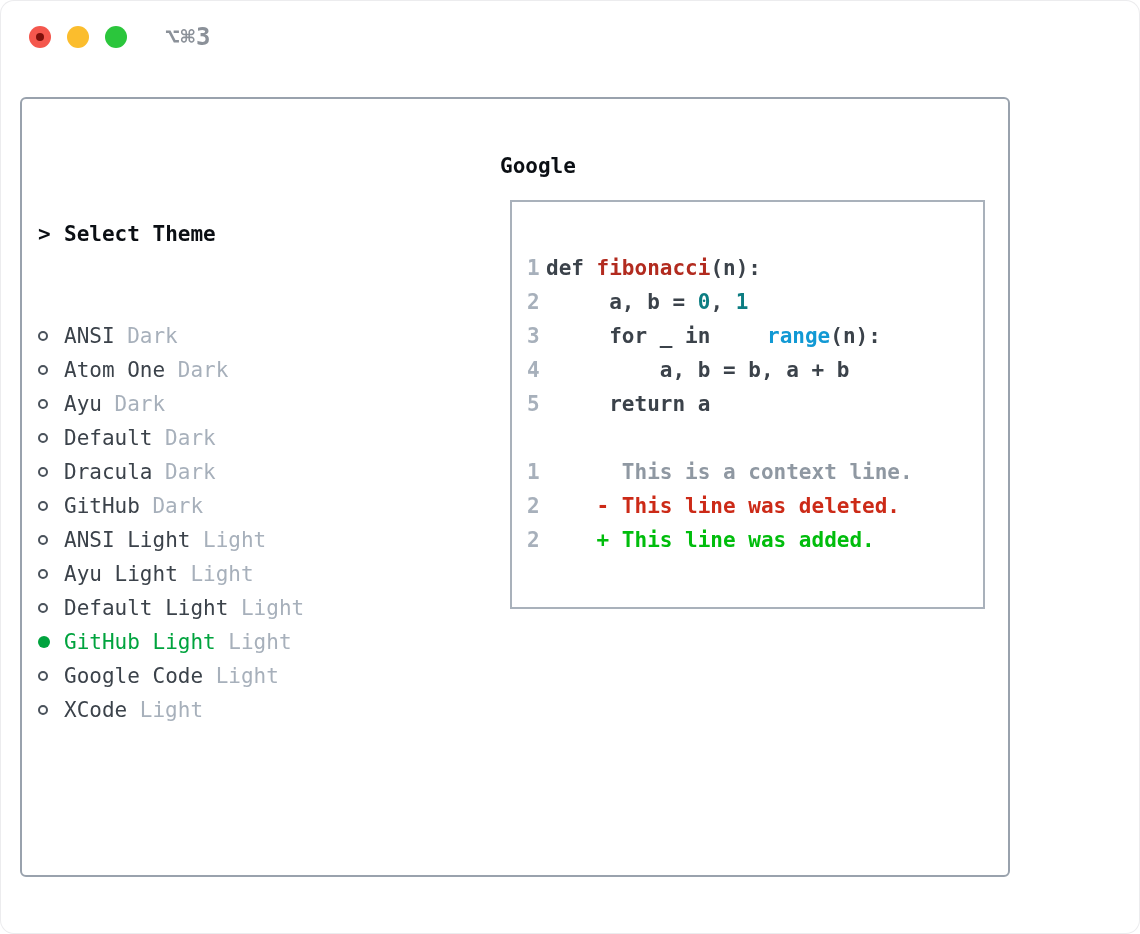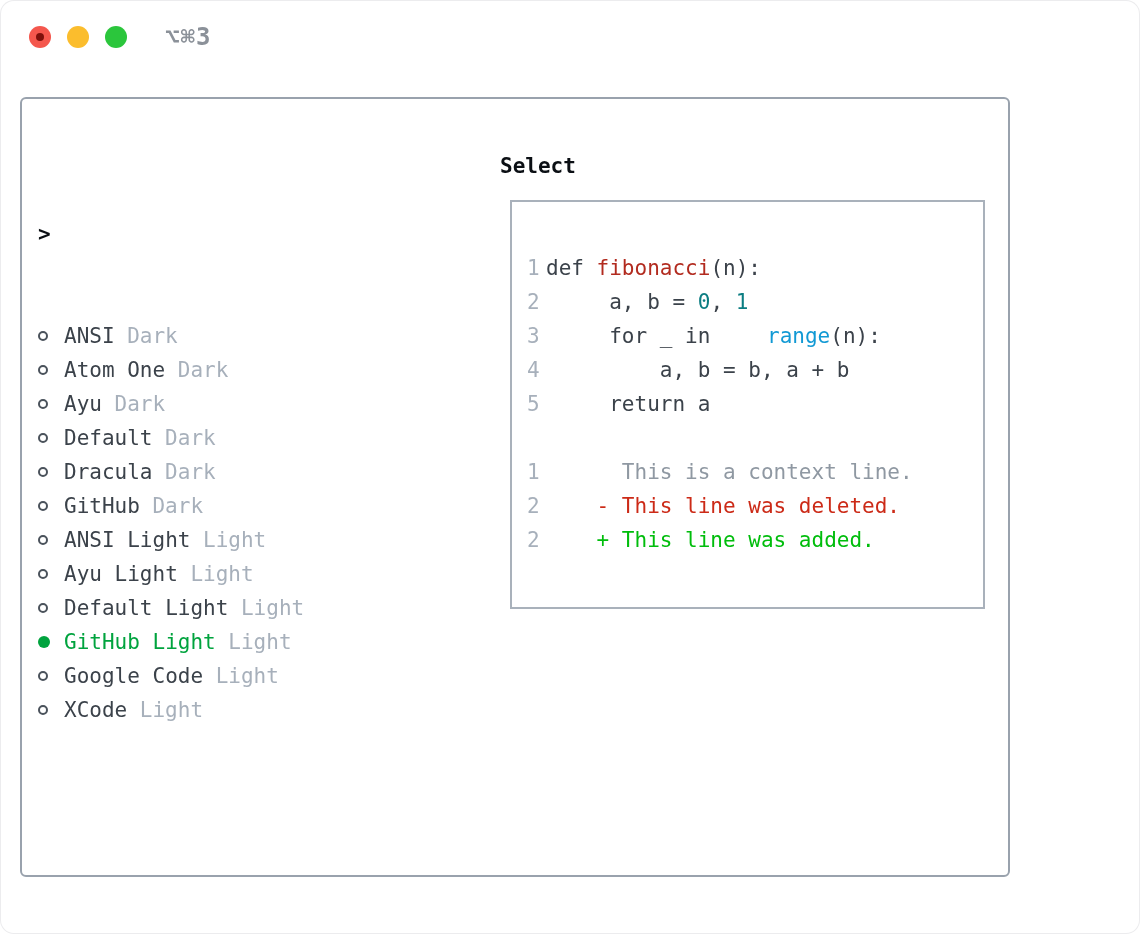--- a/index.html
+++ b/index.html
@@ -121,20 +121,21 @@
   }
   .preview-box {
     position: absolute;
     left: 510px;
     top: 200px;
     width: 475px;
     height: 409px;
     border: 2px solid var(--preview-border);
     box-sizing: border-box;
     background: #ffffff;
+    font-weight: bold;
   }
   .code {
     position: absolute;
     left: 15px;
     top: 49px;
     font-size: 21px;
     line-height: 34px;
     white-space: pre;
   }
   .code-line { height: 34px; }
@@ -161,28 +162,29 @@
     <span class="light yellow"></span>
     <span class="light green"></span>
     <span class="win-title">⌥⌘3</span>
   </div>
 
   <div class="panel"></div>
 
   <div class="left-col">
     <div class="row">
       <span class="marker"><span class="prompt">&gt;</span></span>
+      <span class="hdr">Select Theme</span>
     </div>
     <div id="theme-rows"><div class="row"><span class="marker"><span class="dot"></span></span><span class="name">ANSI</span><span class="tag">Dark</span></div><div class="row"><span class="marker"><span class="dot"></span></span><span class="name">Atom One</span><span class="tag">Dark</span></div><div class="row"><span class="marker"><span class="dot"></span></span><span class="name">Ayu</span><span class="tag">Dark</span></div><div class="row"><span class="marker"><span class="dot"></span></span><span class="name">Default</span><span class="tag">Dark</span></div><div class="row"><span class="marker"><span class="dot"></span></span><span class="name">Dracula</span><span class="tag">Dark</span></div><div class="row"><span class="marker"><span class="dot"></span></span><span class="name">GitHub</span><span class="tag">Dark</span></div><div class="row"><span class="marker"><span class="dot"></span></span><span class="name">ANSI Light</span><span class="tag">Light</span></div><div class="row"><span class="marker"><span class="dot"></span></span><span class="name">Ayu Light</span><span class="tag">Light</span></div><div class="row"><span class="marker"><span class="dot"></span></span><span class="name">Default Light</span><span class="tag">Light</span></div><div class="row"><span class="marker"><span class="dot on"></span></span><span class="name selected">GitHub Light</span><span class="tag">Light</span></div><div class="row"><span class="marker"><span class="dot"></span></span><span class="name">Google Code</span><span class="tag">Light</span></div><div class="row"><span class="marker"><span class="dot"></span></span><span class="name">XCode</span><span class="tag">Light</span></div></div>
     <div class="spacer"></div>
     
     
     
     
   </div>
 
-  <div class="preview-label">Select</div>
+  <div class="preview-label">Google</div>
 
   <div class="preview-box">
     <div class="code" id="code-lines"><div class="code-line"><span class="lnum">1</span><span class="c-fg">def </span><span class="c-func">fibonacci</span><span class="c-fg">(n):</span></div><div class="code-line"><span class="lnum">2</span><span class="c-fg">     a, b = </span><span class="c-num">0</span><span class="c-fg">, </span><span class="c-num">1</span></div><div class="code-line"><span class="lnum">3</span><span class="c-fg">     for _ in </span><span class="c-builtin">range</span><span class="c-fg">(n):</span></div><div class="code-line"><span class="lnum">4</span><span class="c-fg">         a, b = b, a + b</span></div><div class="code-line"><span class="lnum">5</span><span class="c-fg">     return a</span></div><div class="code-line"><span class="lnum"></span></div><div class="code-line"><span class="lnum">1</span><span class="c-context">      This is a context line.</span></div><div class="code-line"><span class="lnum">2</span><span class="c-deleted">    - This line was deleted.</span></div><div class="code-line"><span class="lnum">2</span><span class="c-added">    + This line was added.</span></div></div>
   </div>
 
 </div>
 
 </body></html>

